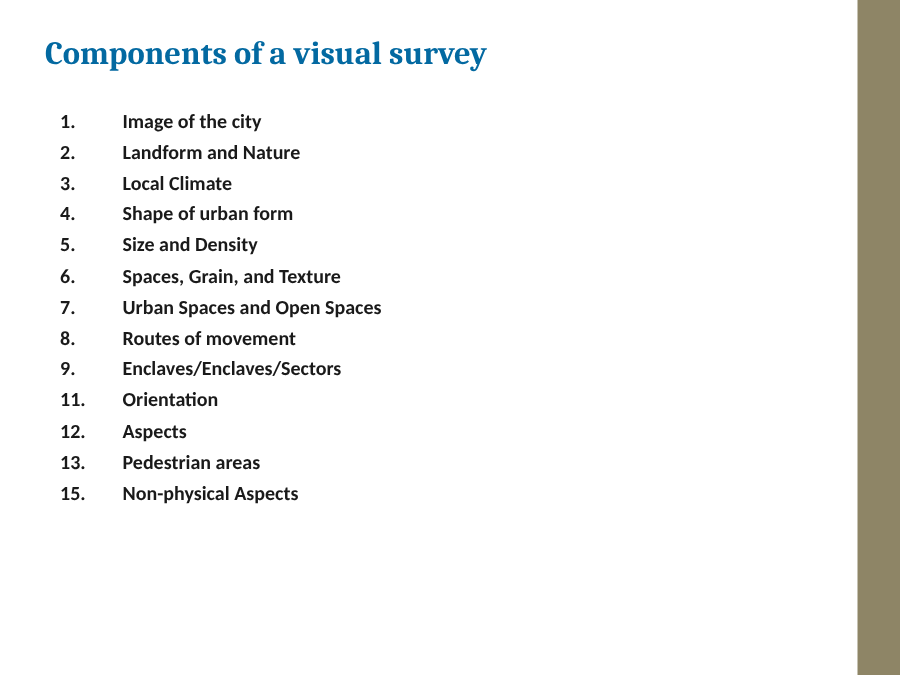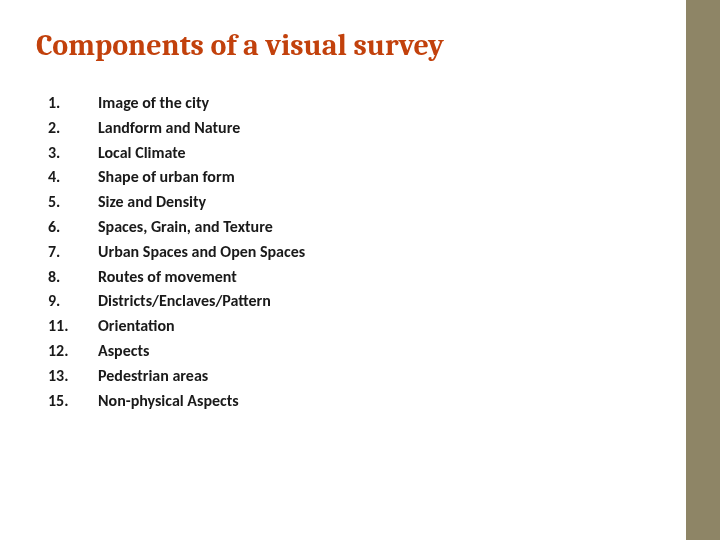--- a/index.html
+++ b/index.html
@@ -20,23 +20,23 @@
       right: 0;
       top: 0;
       width: 34px;
       height: 100%;
       background: #8e8566;
     }
     .content {
       padding: 28px 40px 20px 40px;
     }
     .title {
-      font-size: 30px;
+      font-size: 26px;
       font-weight: bold;
-      color: #c2410c;
+      color: #0369a1;
       margin-bottom: 28px;
       margin-left: -4px;
     }
     .list {
       padding-left: 8px;
     }
     .list-row {
       display: flex;
       align-items: baseline;
       line-height: 1.55;
@@ -88,21 +88,21 @@
       <div class="list-row">
         <span class="num">7.</span>
         <span class="item-text">Urban Spaces and Open Spaces</span>
       </div>
       <div class="list-row">
         <span class="num">8.</span>
         <span class="item-text">Routes of movement</span>
       </div>
       <div class="list-row">
         <span class="num">9.</span>
-        <span class="item-text">Districts/Enclaves/Pattern</span>
+        <span class="item-text">Enclaves/Enclaves/Sectors</span>
       </div>
       <div class="list-row">
         <span class="num">11.</span>
         <span class="item-text">Orientation</span>
       </div>
       <div class="list-row">
         <span class="num">12.</span>
         <span class="item-text">Aspects</span>
       </div>
       <div class="list-row">

